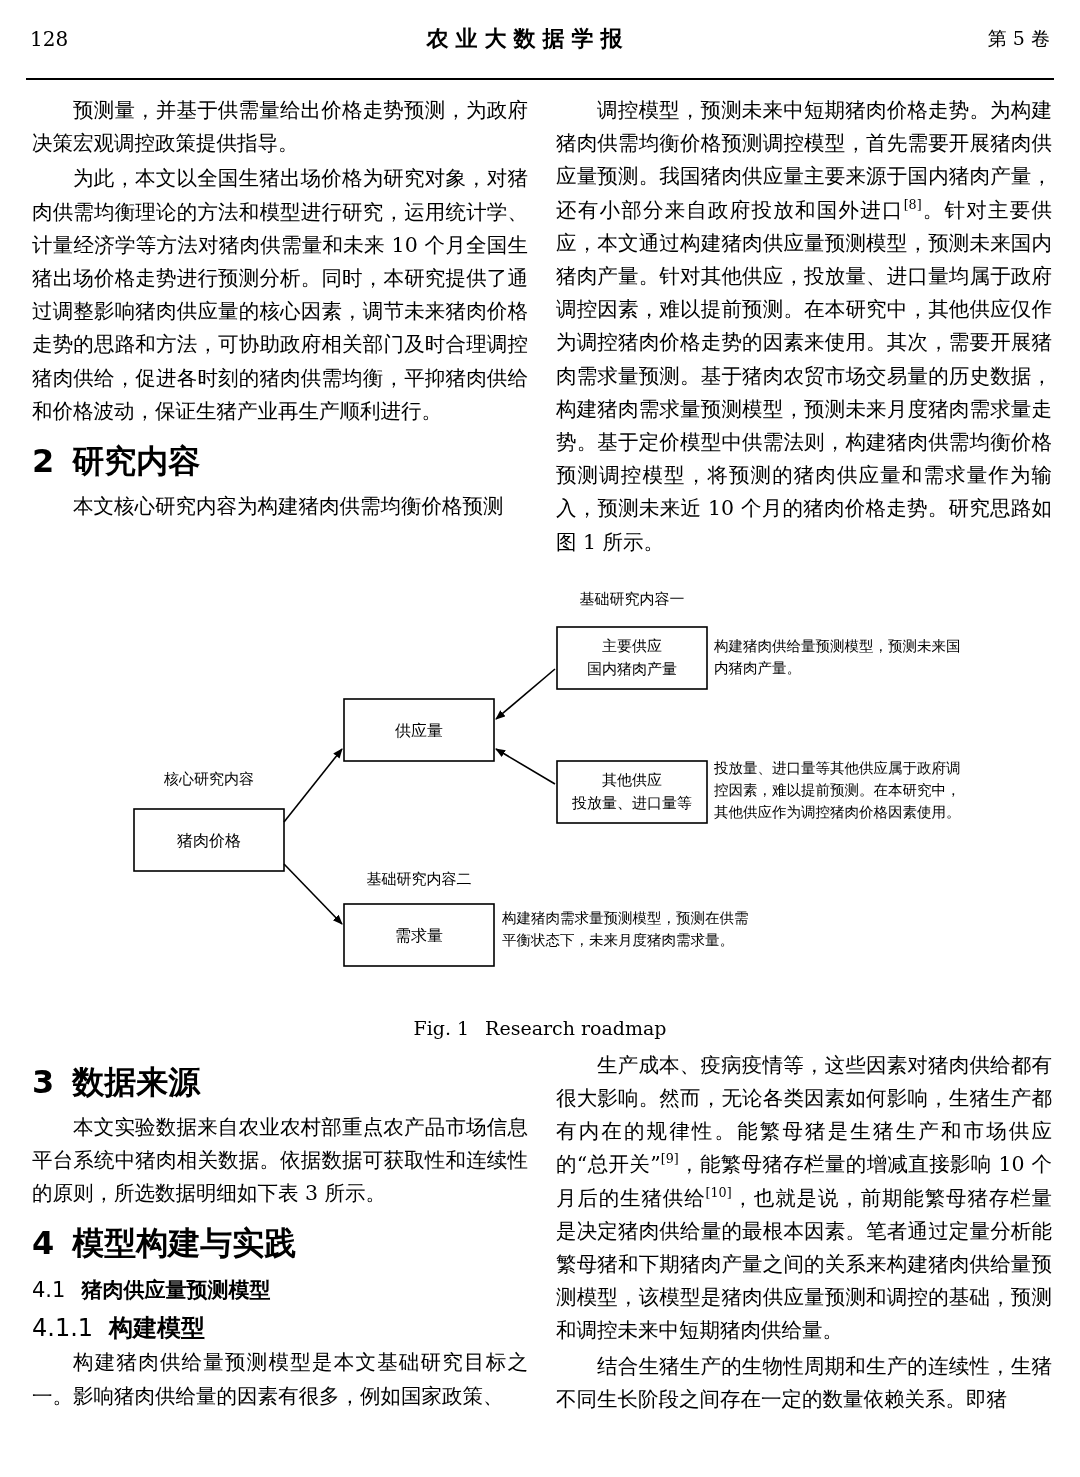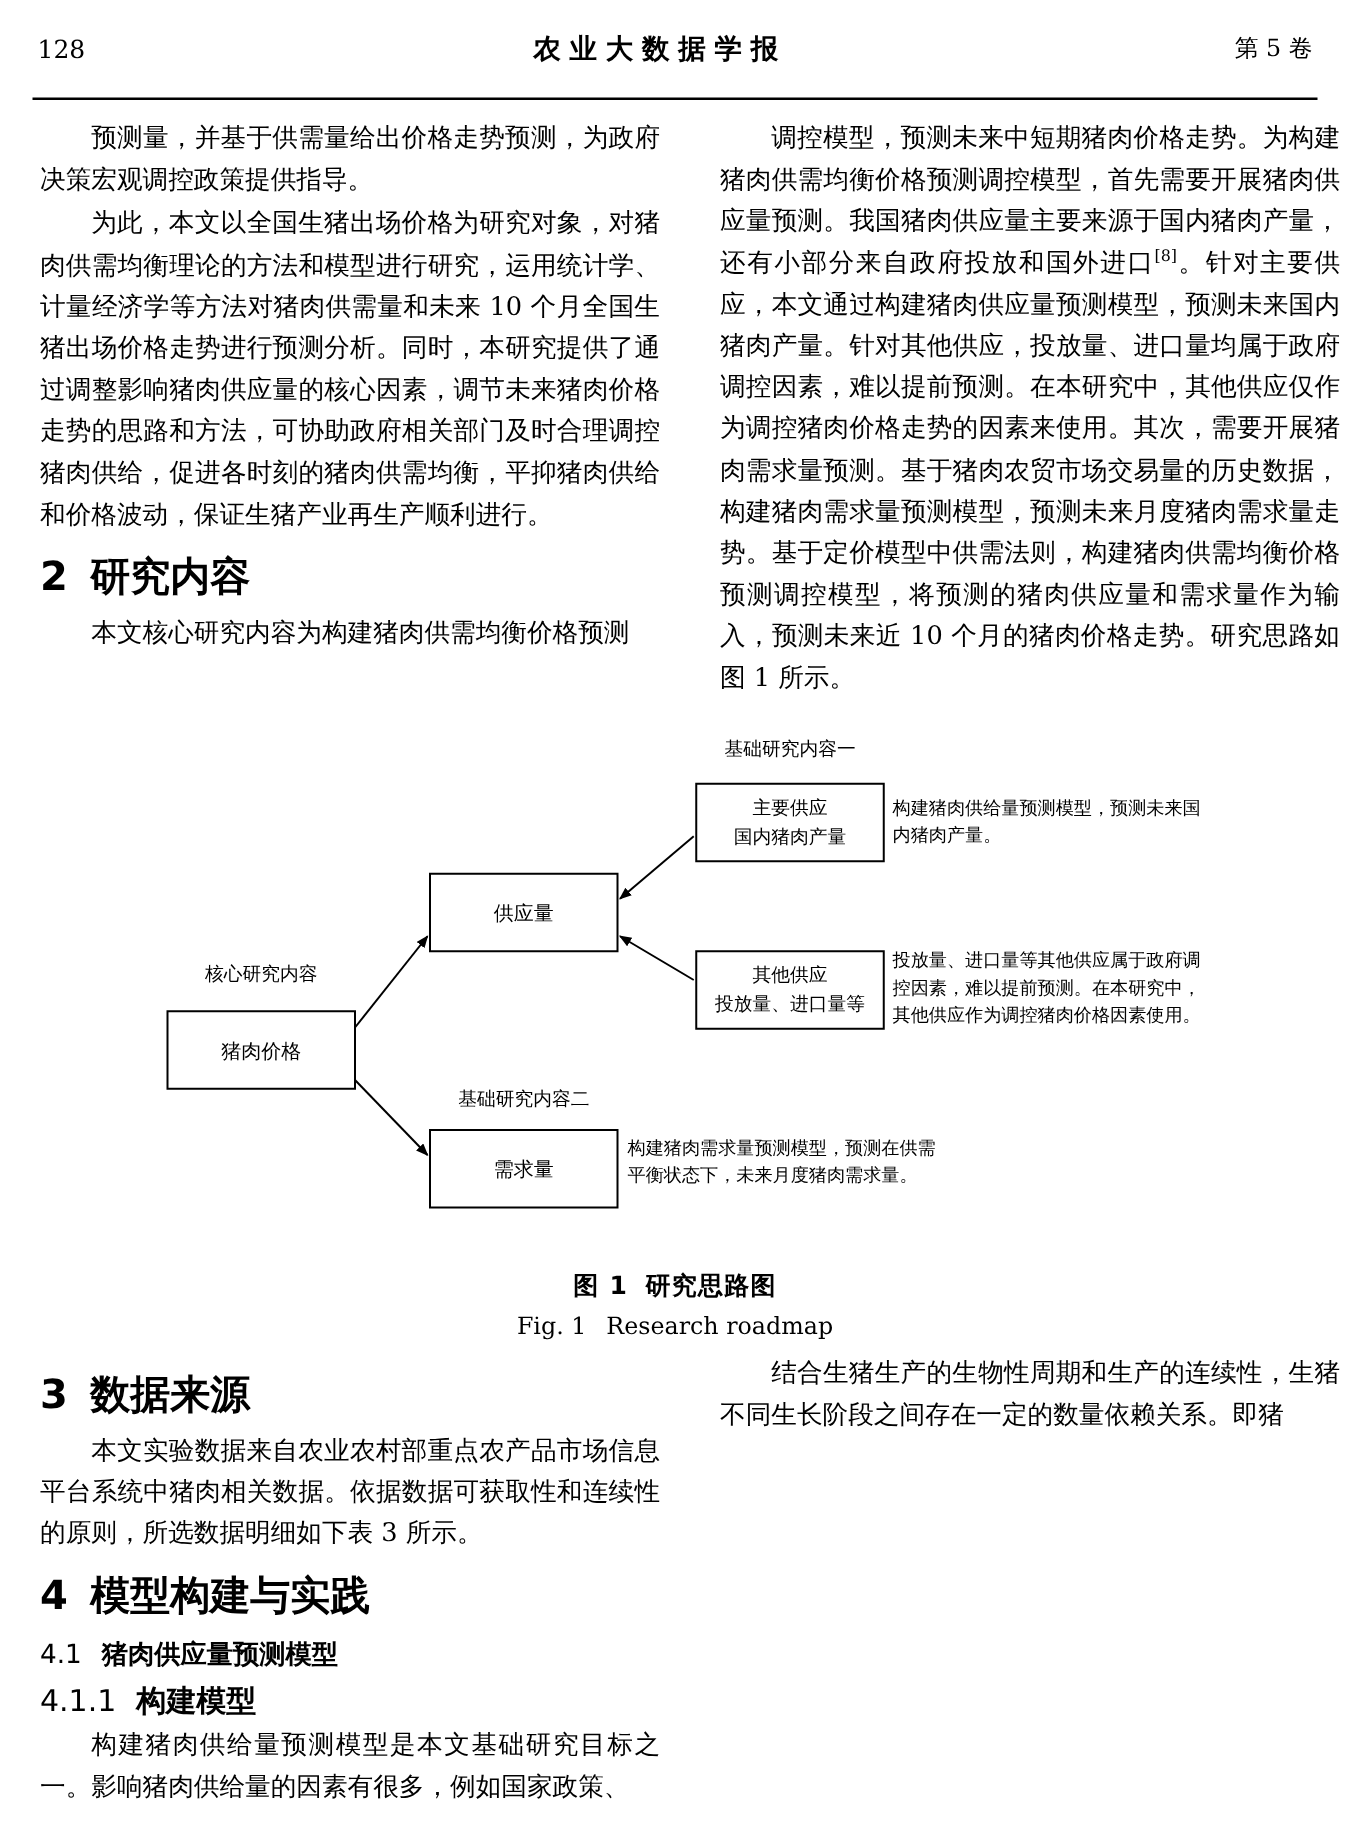--- a/index.html
+++ b/index.html
@@ -39,21 +39,21 @@
     font-family: "DejaVu Serif", "Liberation Serif", serif;
   }
   .header .volume { font-size: 19px; }
   .rule {
     border-bottom: 2px solid #000;
     margin: 0 2px 14px 2px;
   }
   
   .cols {
     display: flex;
-    gap: 48px;
+    gap: 28px;
     padding: 0 8px;
   }
   .col {
     width: 496px;
     flex: 0 0 496px;
   }
   p.body {
     margin: 0 0 2px 0;
     font-size: 20.5px;
     line-height: 1.62;
@@ -176,23 +176,20 @@
 
       <text x="690" y="194" font-size="14.5" font-family="DejaVu Sans, Liberation Sans, sans-serif">投放量、进口量等其他供应属于政府调</text>
       <text x="690" y="216" font-size="14.5" font-family="DejaVu Sans, Liberation Sans, sans-serif">控因素，难以提前预测。在本研究中，</text>
       <text x="690" y="238" font-size="14.5" font-family="DejaVu Sans, Liberation Sans, sans-serif">其他供应作为调控猪肉价格因素使用。</text>
 
       <text x="478" y="344" font-size="14.5" font-family="DejaVu Sans, Liberation Sans, sans-serif">构建猪肉需求量预测模型，预测在供需</text>
       <text x="478" y="366" font-size="14.5" font-family="DejaVu Sans, Liberation Sans, sans-serif">平衡状态下，未来月度猪肉需求量。</text>
     </svg>
   </div>
 
-  <div class="fig-caption">
-    <span class="cn-num">图 1</span><span>研究思路图</span>
-  </div>
   <div class="fig-caption-en">
     <span class="lbl">Fig. 1</span><span>Research roadmap</span>
   </div>
 
   <div class="cols lower-cols">
     <div class="col">
       <h2 class="section">
         <span class="num">3</span><span class="t">数据来源</span>
       </h2>
       <p class="body">本文实验数据来自农业农村部重点农产品市场信息平台系统中猪肉相关数据。依据数据可获取性和连续性的原则，所选数据明细如下表 3 所示。</p>
@@ -201,17 +198,18 @@
       </h2>
       <h3 class="subsection">
         <span class="num">4.1</span><span class="t">猪肉供应量预测模型</span>
       </h3>
       <h4 class="subsubsection">
         <span class="num">4.1.1</span><span class="t">构建模型</span>
       </h4>
       <p class="body">构建猪肉供给量预测模型是本文基础研究目标之一。影响猪肉供给量的因素有很多，例如国家政策、</p>
     </div>
     <div class="col">
+      <p class="body">生产成本、疫病疫情等，这些因素对猪肉供给都有很大影响。然而，无论各类因素如何影响，生猪生产都有内在的规律性。能繁母猪是生猪生产和市场供应的“总开关”<sup>[9]</sup>，能繁母猪存栏量的增减直接影响 10 个月后的生猪供给<sup>[10]</sup>，也就是说，前期能繁母猪存栏量是决定猪肉供给量的最根本因素。笔者通过定量分析能繁母猪和下期猪肉产量之间的关系来构建猪肉供给量预测模型，该模型是猪肉供应量预测和调控的基础，预测和调控未来中短期猪肉供给量。</p>
       <p class="body">结合生猪生产的生物性周期和生产的连续性，生猪不同生长阶段之间存在一定的数量依赖关系。即猪</p>
     </div>
   </div>
 
 </div>
 
 </body></html>

